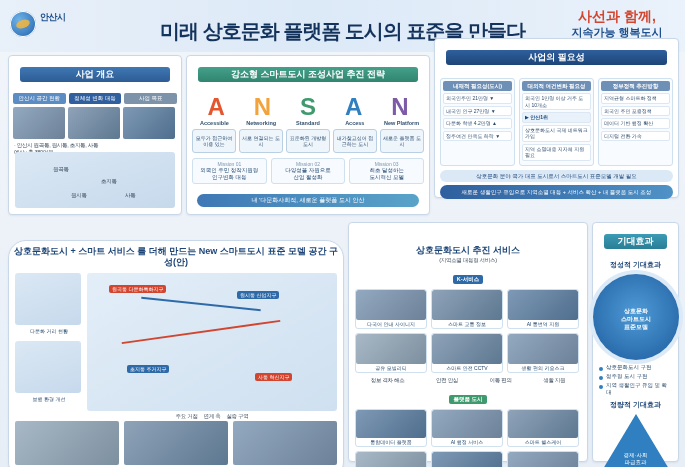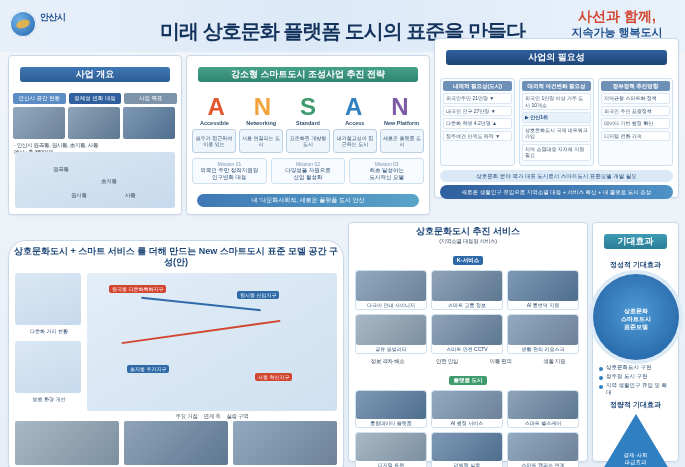--- a/index.html
+++ b/index.html
@@ -213,21 +213,21 @@
         <div class="svc-cap">스마트 서비스 실증</div>
       </div>
       <div style="flex:1;">
         <div class="photo" style="height:44px;"></div>
         <div class="svc-cap">데이터 허브 구축</div>
       </div>
     </div>
   </div>
 
   <div class="panel" style="left:348px;top:222px;width:238px;height:238px;">
-    <div class="sp-title" style="padding:2px 4px 0;">상호문화도시 추진 서비스</div>
+    <div class="sp-title" style="padding:21px 4px 0;">상호문화도시 추진 서비스</div>
     <div class="mini" style="text-align:center;padding-bottom:3px;">(지역소멸 대응형 서비스)</div>
 
     <div style="text-align:center;">
       <span class="badge-lbl">K-서비스</span>
     </div>
 
     <div style="display:flex;flex-wrap:wrap;gap:4px;padding:4px 6px;">
       <div class="svc-card" style="width:70px;">
         <div class="photo" style="height:30px;"></div>
         <div class="svc-cap">다국어 안내 사이니지</div>

